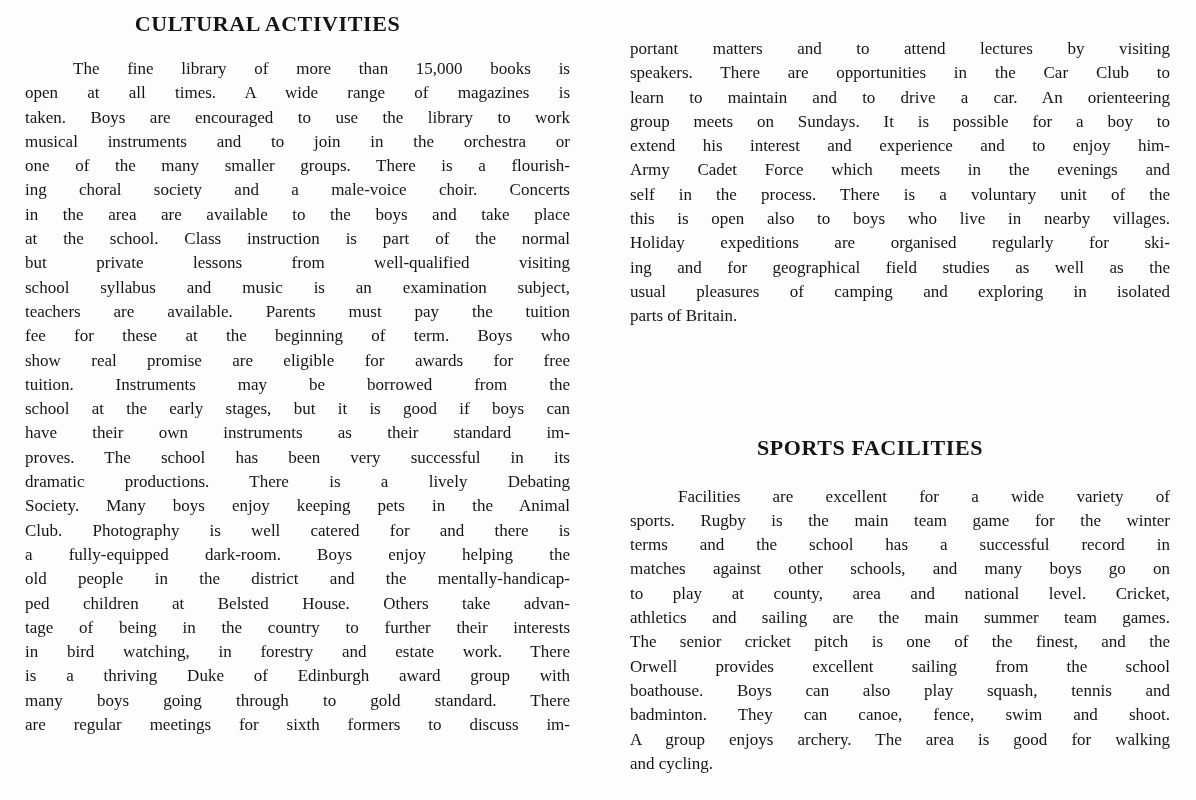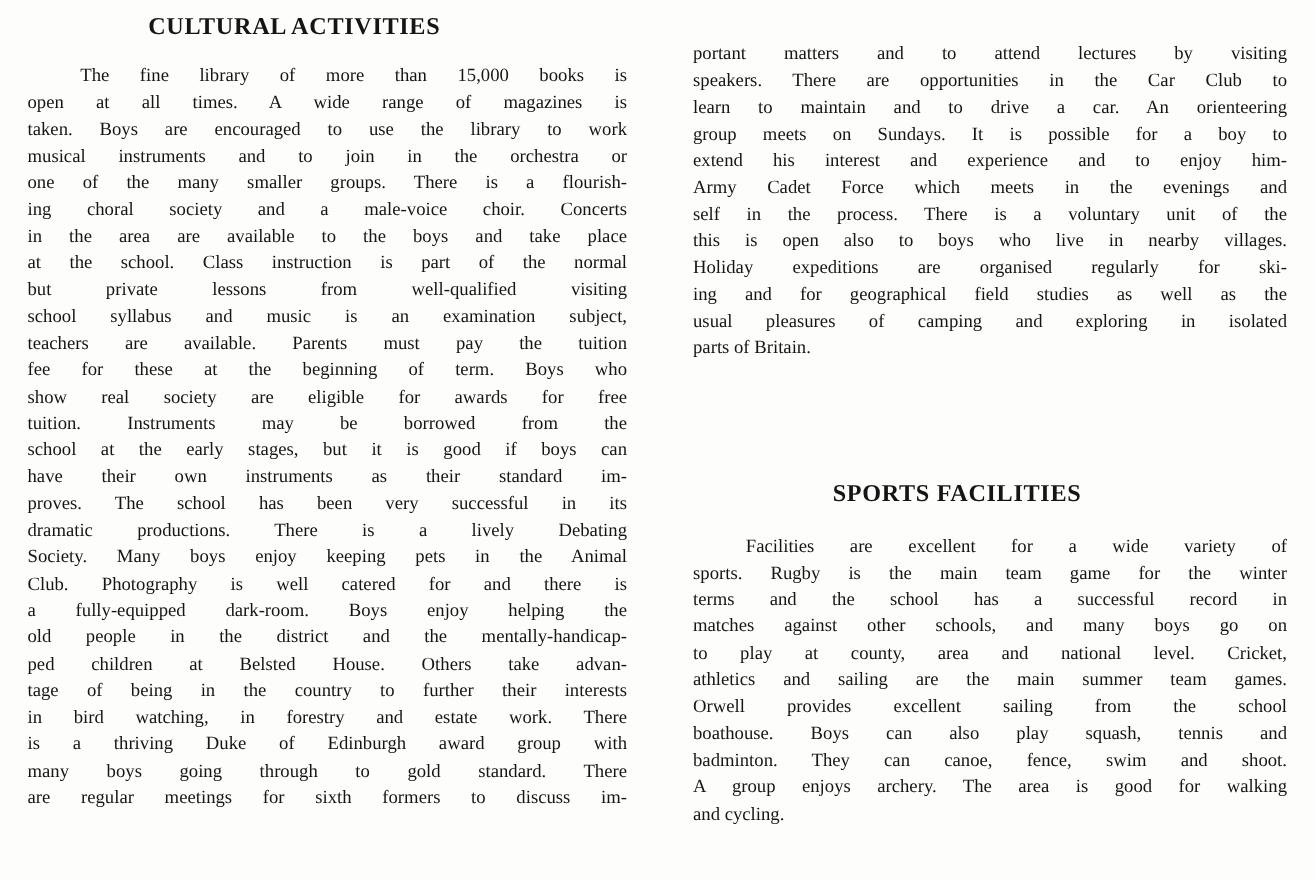--- a/index.html
+++ b/index.html
@@ -52,21 +52,21 @@
         <div class="line">taken. Boys are encouraged to use the library to work</div>
         <div class="line">musical instruments and to join in the orchestra or</div>
         <div class="line">one of the many smaller groups. There is a flourish-</div>
         <div class="line">ing choral society and a male-voice choir. Concerts</div>
         <div class="line">in the area are available to the boys and take place</div>
         <div class="line">at the school. Class instruction is part of the normal</div>
         <div class="line">but private lessons from well-qualified visiting</div>
         <div class="line">school syllabus and music is an examination subject,</div>
         <div class="line">teachers are available. Parents must pay the tuition</div>
         <div class="line">fee for these at the beginning of term. Boys who</div>
-        <div class="line">show real society are eligible for awards for free</div>
+        <div class="line">show real promise are eligible for awards for free</div>
         <div class="line">tuition. Instruments may be borrowed from the</div>
         <div class="line">school at the early stages, but it is good if boys can</div>
         <div class="line">have their own instruments as their standard im-</div>
         <div class="line">proves. The school has been very successful in its</div>
         <div class="line">dramatic productions. There is a lively Debating</div>
         <div class="line">Society. Many boys enjoy keeping pets in the Animal</div>
         <div class="line">Club. Photography is well catered for and there is</div>
         <div class="line">a fully-equipped dark-room. Boys enjoy helping the</div>
         <div class="line">old people in the district and the mentally-handicap-</div>
         <div class="line">ped children at Belsted House. Others take advan-</div>
@@ -94,20 +94,21 @@
         <div class="line flush">parts of Britain.</div>
       </div>
     <h2 class="heading heading-sports">SPORTS FACILITIES</h2>
     <div class="paragraph">
         <div class="line indent">Facilities are excellent for a wide variety of</div>
         <div class="line">sports. Rugby is the main team game for the winter</div>
         <div class="line">terms and the school has a successful record in</div>
         <div class="line">matches against other schools, and many boys go on</div>
         <div class="line">to play at county, area and national level. Cricket,</div>
         <div class="line">athletics and sailing are the main summer team games.</div>
+        <div class="line">The senior cricket pitch is one of the finest, and the</div>
         <div class="line">Orwell provides excellent sailing from the school</div>
         <div class="line">boathouse. Boys can also play squash, tennis and</div>
         <div class="line">badminton. They can canoe, fence, swim and shoot.</div>
         <div class="line">A group enjoys archery. The area is good for walking</div>
         <div class="line flush">and cycling.</div>
       </div>
   </div>
 </div>
 
 </body></html>

